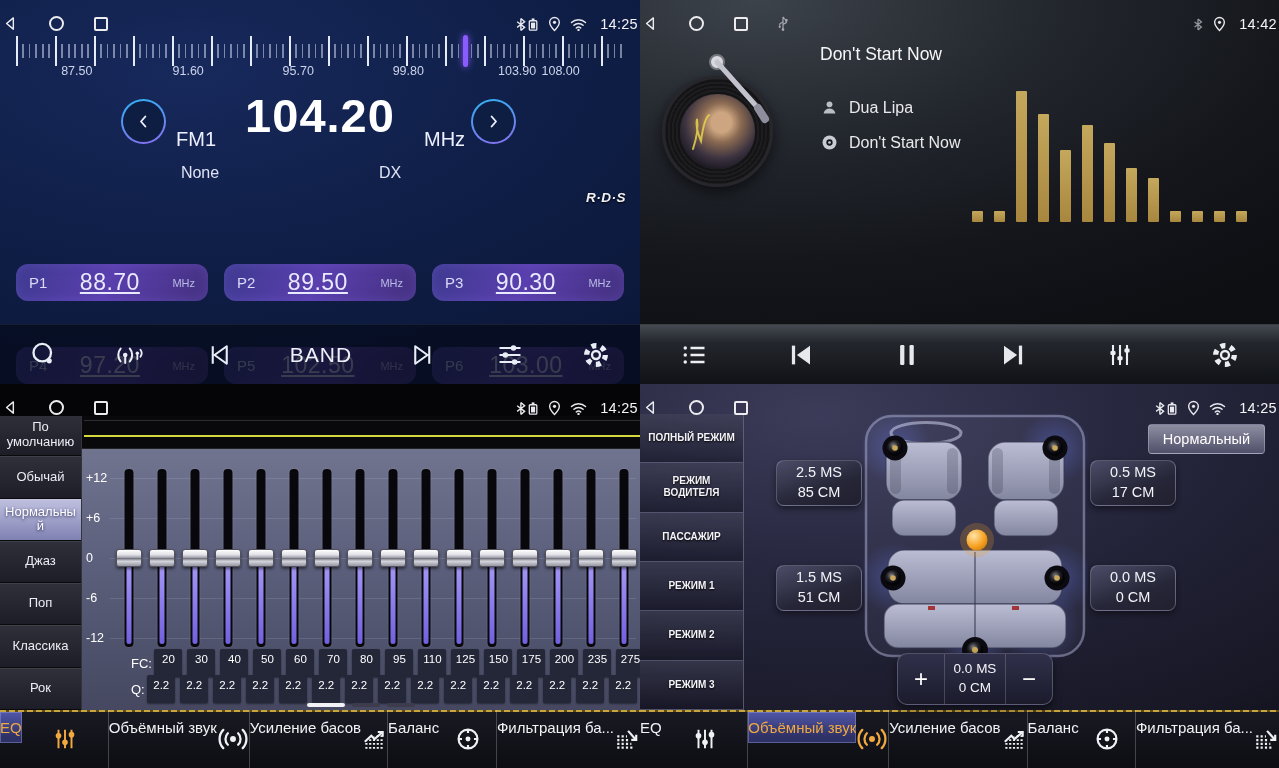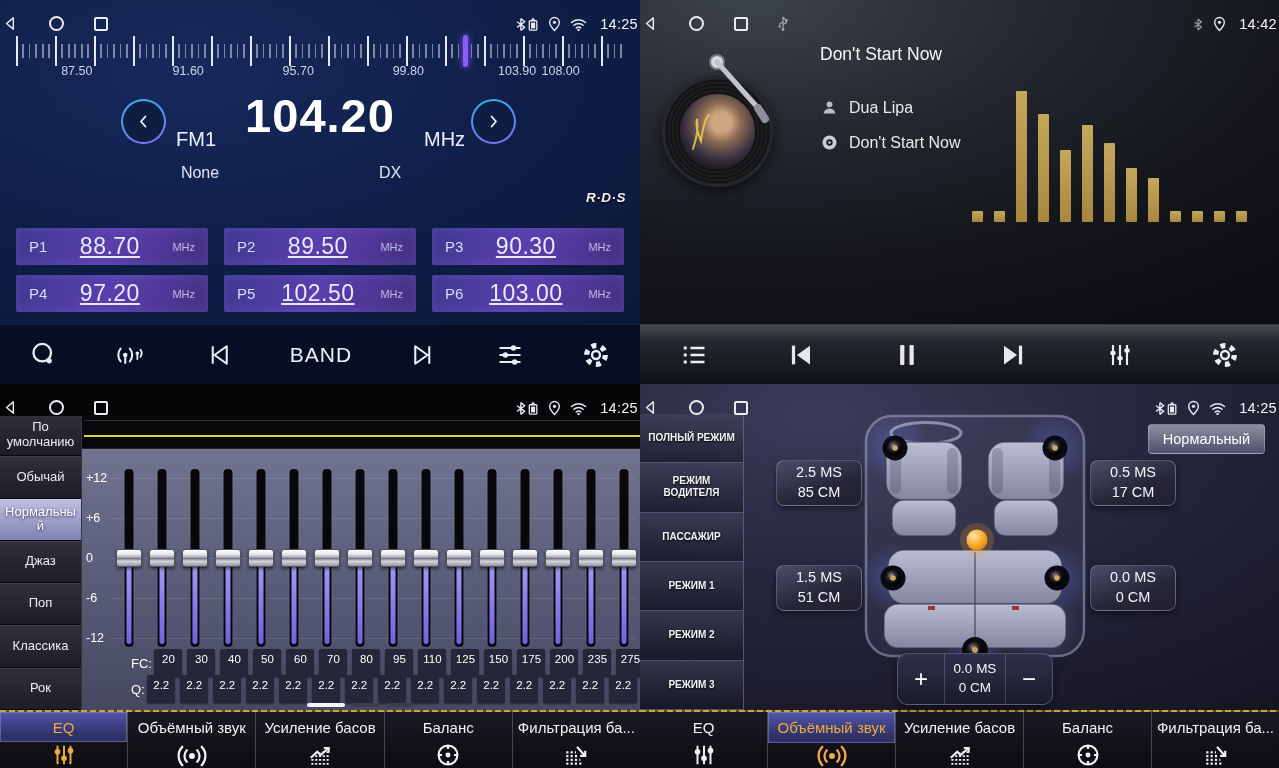--- a/index.html
+++ b/index.html
@@ -37,23 +37,23 @@
      background:linear-gradient(#0e1d42,#0e1d42) padding-box, linear-gradient(165deg,#2fb3f2,#8a6cf0) border-box;
      border:2.5px solid transparent; display:flex; align-items:center; justify-content:center; }
   .band-lbl { position:absolute; font-size:20px; color:#eef0ff; }
   .freq-big { position:absolute; left:225px; top:88px; width:190px; text-align:center;
      font-size:47px; font-weight:bold; color:#fff; letter-spacing:1px; }
   .sub-lbl { position:absolute; font-size:16px; color:#dfe3f5; text-align:center; }
   .rds { position:absolute; right:14px; top:190px; font-size:13.5px; font-weight:800; font-style:italic;
      color:#f2f2f6; letter-spacing:.5px; text-shadow:0 1px 2px #000; }
   .presets { position:absolute; left:16px; right:16px; top:228px;
      display:grid; grid-template-columns:repeat(3,1fr); column-gap:16px; row-gap:10px; }
-  .preset { height:37px; border-radius:2px; display:flex; align-items:center; padding:0 13px;
+  .preset { height:37px; border-radius:12px; display:flex; align-items:center; padding:0 13px;
      background:linear-gradient(115deg,#3e3a90 0%,#5a3fae 48%,#443180 100%);
-     box-shadow:inset 0 0 12px rgba(130,110,230,.25); }
+     box-shadow:inset 0 0 12px rgba(130,110,230,.25);margin-top:36px; }
   .preset .p { font-size:15px; color:#d9daf8; }
   .preset .f { flex:1; text-align:center; font-size:23px; color:#e9e9ff; letter-spacing:.5px;text-decoration:underline; }
   .preset .u { font-size:11px; color:#b9bbe4; }
   .toolbar { position:absolute; left:0; right:0; bottom:0; height:60px; display:flex; align-items:center;
      justify-content:space-between; padding:0 30px; background:rgba(6,11,30,.78);
      border-top:1px solid rgba(255,255,255,.07); }
   .toolbar .band-text { font-size:21px; color:#eef1fa; letter-spacing:1px; }
   .tb-gray { background:linear-gradient(180deg,#454a52 0%,#23262c 30%,#101217 100%); border-top:1px solid rgba(255,255,255,.18); }
 
   
@@ -111,21 +111,21 @@
      line-height:20px; text-align:center; border-radius:2px; box-shadow:0 1px 2px rgba(0,0,0,.45); }
   .scrollhint { position:absolute; left:0; right:0; display:flex; justify-content:center; gap:7px; }
   .scrollhint .w { width:38px; height:4px; border-radius:2px; background:#f2f2f6; }
   .scrollhint .g { width:28px; height:4px; border-radius:2px; background:#3c3c4c; }
 
   
   .tabbar { position:absolute; left:0; right:0; bottom:0; height:58px; display:flex;
      background:linear-gradient(180deg,#1a1a24,#0c0c12); }
   .tabbar::before { content:""; position:absolute; left:0; right:0; top:0; height:2px;
      background:repeating-linear-gradient(90deg,#c9a53f 0 6px, #5d4c1b 6px 9px); }
-  .tab { flex:1; position:relative; display:flex; flex-direction:column; }
+  .tab { flex:1; position:relative; display:flex; }
   .tab + .tab { border-left:1px solid rgba(255,255,255,.22); }
   .tab-label { height:31px; margin-top:2px; display:flex; align-items:center; justify-content:center;
      font-size:15px; color:#f2f2f6; white-space:nowrap; overflow:hidden; }
   .tab-icon { flex:1; display:flex; align-items:center; justify-content:center; color:#f0f0f4; }
   .tab.sel .tab-label { background:linear-gradient(180deg,#5156a8,#2e3166 80%);
      color:#f0a93f; box-shadow:inset 0 0 0 1px rgba(160,165,230,.4); }
   .tab.sel .tab-icon { color:#f0a93f; }
 
   
   .sur-side { position:absolute; left:0; top:30px; width:104px; bottom:58px; display:flex;

